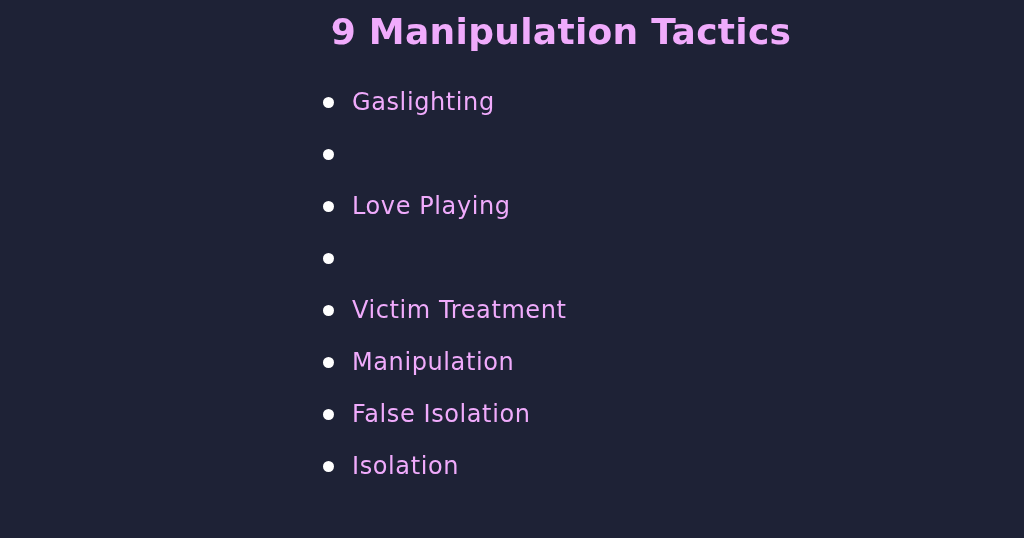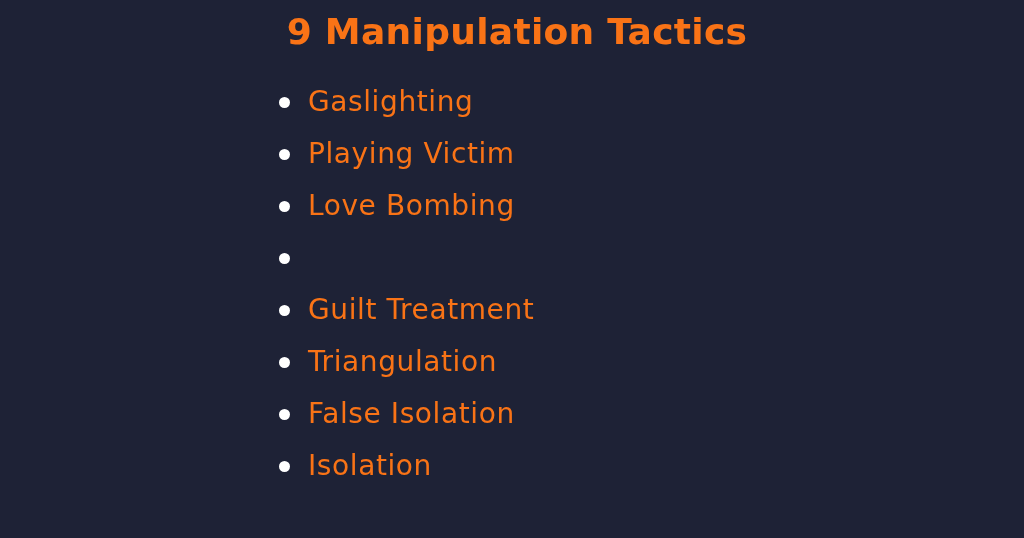--- a/index.html
+++ b/index.html
@@ -8,22 +8,23 @@
       width: 1024px;
       height: 538px;
       overflow: hidden;
       background: #1e2236;
     }
     .slide {
       position: relative;
       width: 816px;
       height: 538px;
       background: #1e2236;
-      color: #f97316;
+      color: #f0abfc;
       font-family: "DejaVu Sans", sans-serif;
+      margin-left: 44px;
     }
     .title {
       position: absolute;
       top: 8px;
       left: 0;
       width: 1034px;
       text-align: center;
       font-size: 36px;
       font-weight: bold;
       letter-spacing: 0.3px;
@@ -36,21 +37,21 @@
       left: 279px;
       margin: 0;
       padding: 0;
       list-style: none;
     }
     .item {
       position: relative;
       height: 52px;
       display: flex;
       align-items: center;
-      font-size: 28px;
+      font-size: 24px;
       letter-spacing: 0.6px;
     }
     .bullet {
       display: inline-block;
       width: 11px;
       height: 11px;
       border-radius: 50%;
       background: #ffffff;
       margin-right: 18px;
     }
@@ -63,36 +64,35 @@
 
 <div class="slide">
   <h1 class="title">9 Manipulation Tactics</h1>
   <ul class="list">
     <li class="item">
       <span class="bullet"></span>
       <span class="label">Gaslighting</span>
     </li>
     <li class="item">
       <span class="bullet"></span>
-      <span class="label">Playing Victim</span>
     </li>
     <li class="item">
       <span class="bullet"></span>
-      <span class="label">Love Bombing</span>
+      <span class="label">Love Playing</span>
     </li>
     <li class="item">
       <span class="bullet"></span>
     </li>
     <li class="item">
       <span class="bullet"></span>
-      <span class="label">Guilt Treatment</span>
+      <span class="label">Victim Treatment</span>
     </li>
     <li class="item">
       <span class="bullet"></span>
-      <span class="label">Triangulation</span>
+      <span class="label">Manipulation</span>
     </li>
     <li class="item">
       <span class="bullet"></span>
       <span class="label">False Isolation</span>
     </li>
     <li class="item">
       <span class="bullet"></span>
       <span class="label">Isolation</span>
     </li>
   </ul>

